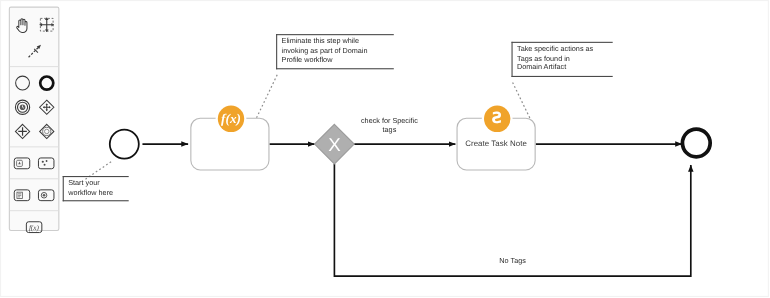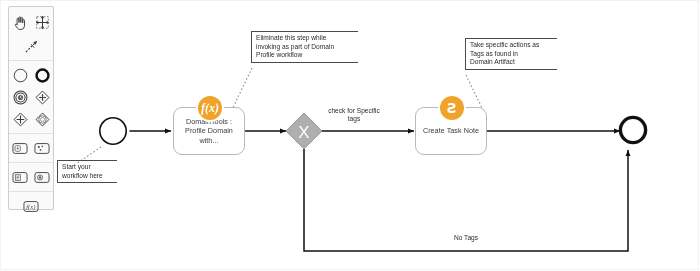--- a/index.html
+++ b/index.html
@@ -304,23 +304,20 @@
 
     <path d="M252 68 L228 118" stroke="#8d8d8d" stroke-width="1.1" fill="none" stroke-dasharray="1.6 2.2"></path>
     <path d="M466 75 L483 110" stroke="#8d8d8d" stroke-width="1.1" fill="none" stroke-dasharray="1.6 2.2"></path>
     <path d="M101 147 L76 164" stroke="#8d8d8d" stroke-width="1.1" fill="none" stroke-dasharray="1.6 2.2"></path>
   </svg>
 
   <div class="task" style="left:173px; top:107px;">
     <div class="task-badge" style="background:#F0A32A;">
       <span class="task-badge-glyph">f(x)</span>
     </div>
-    <div class="task-label">DomainTools :
-Profile Domain
-with...</div>
   </div>
 
   <div class="task" style="left:415px; top:107px;">
     <div class="task-badge" style="background:#F0A32A;">
       <span class="task-badge-glyph sigma">Ƨ</span>
     </div>
     <div class="task-label">Create Task
 Note</div>
   </div>
 

